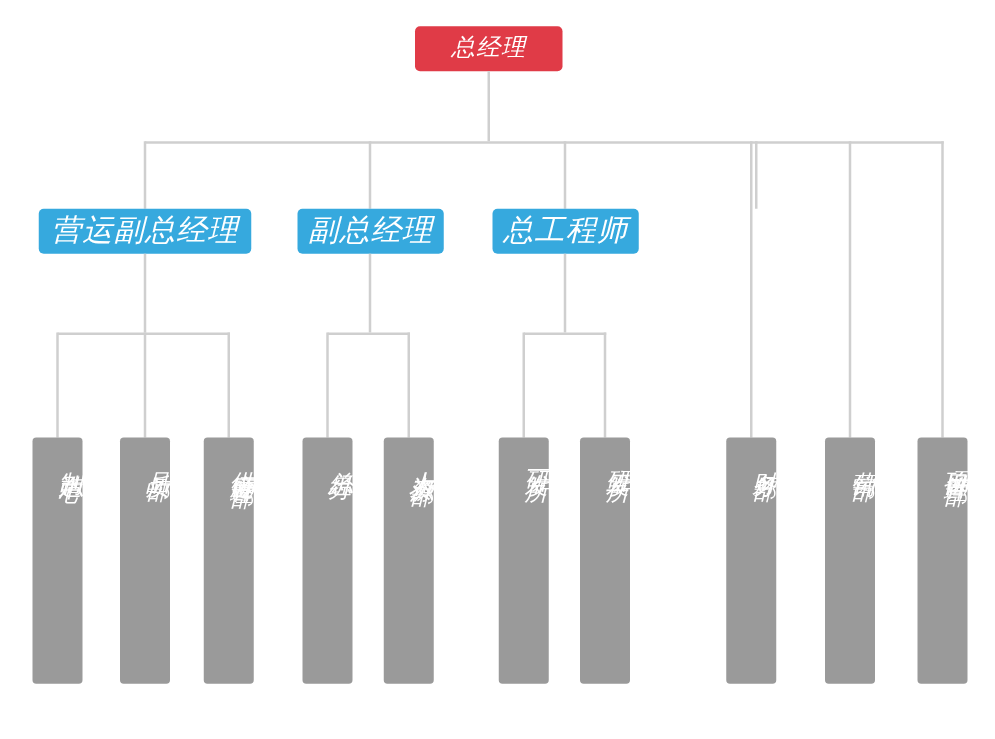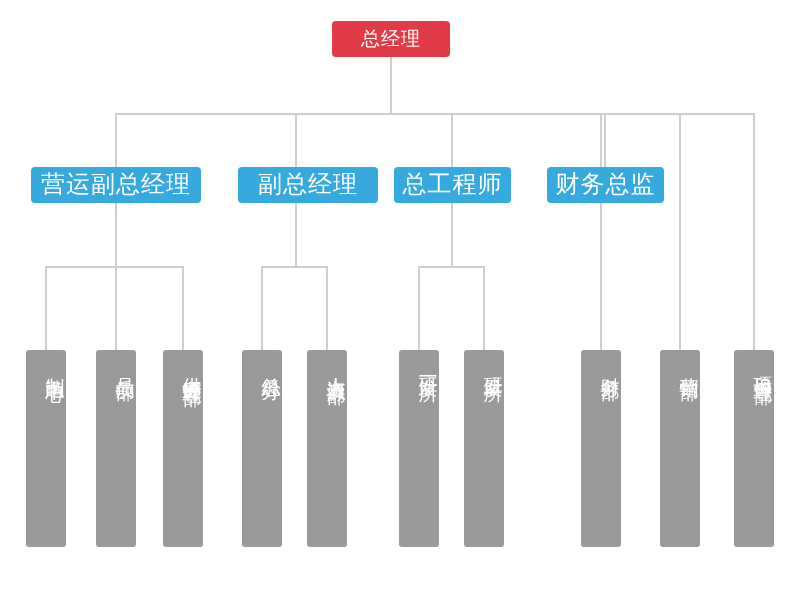--- a/index.html
+++ b/index.html
@@ -30,20 +30,21 @@
   .node {
     position: absolute;
     box-sizing: border-box;
     display: flex;
     align-items: center;
     justify-content: center;
     color: #ffffff;
     border-radius: 4px;
     text-align: center;
     line-height: 1.15;
+    font-style: italic;
   }
 
   .node.root {
     background: #e03b47;
     font-size: 19px;
     letter-spacing: 1px;
   }
 
   .node.exec {
     background: #36a9de;
@@ -87,31 +88,28 @@
   <div class="line v" style="left:604px; top:113px; height:54px;"></div>
 
   <div class="line v" style="left:600px; top:113px; height:237px;"></div>
   <div class="line v" style="left:679px; top:113px; height:237px;"></div>
   <div class="line v" style="left:753px; top:113px; height:237px;"></div>
 
   <div class="node exec" style="left:31px; top:167px; width:170px; height:36px;">
     <span>营运副总经理</span>
   </div>
 
-  <div class="node exec" style="left:238px; top:167px; width:140px; height:36px;">
+  <div class="node exec" style="left:238px; top:167px; width:117px; height:36px;">
     <span>副总经理</span>
   </div>
 
   <div class="node exec" style="left:394px; top:167px; width:117px; height:36px;">
     <span>总工程师</span>
   </div>
 
-  <div class="node exec" style="left:547px; top:167px; width:117px; height:36px;">
-    <span>财务总监</span>
-  </div>
 
   <div class="line v" style="left:115px; top:203px; height:63px;"></div>
   <div class="line h" style="left:46px; top:266px; width:138px;"></div>
   <div class="line v" style="left:45px; top:266px; height:84px;"></div>
   <div class="line v" style="left:115px; top:266px; height:84px;"></div>
   <div class="line v" style="left:182px; top:266px; height:84px;"></div>
 
   <div class="line v" style="left:295px; top:203px; height:63px;"></div>
   <div class="line h" style="left:262px; top:266px; width:66px;"></div>
   <div class="line v" style="left:261px; top:266px; height:84px;"></div>

